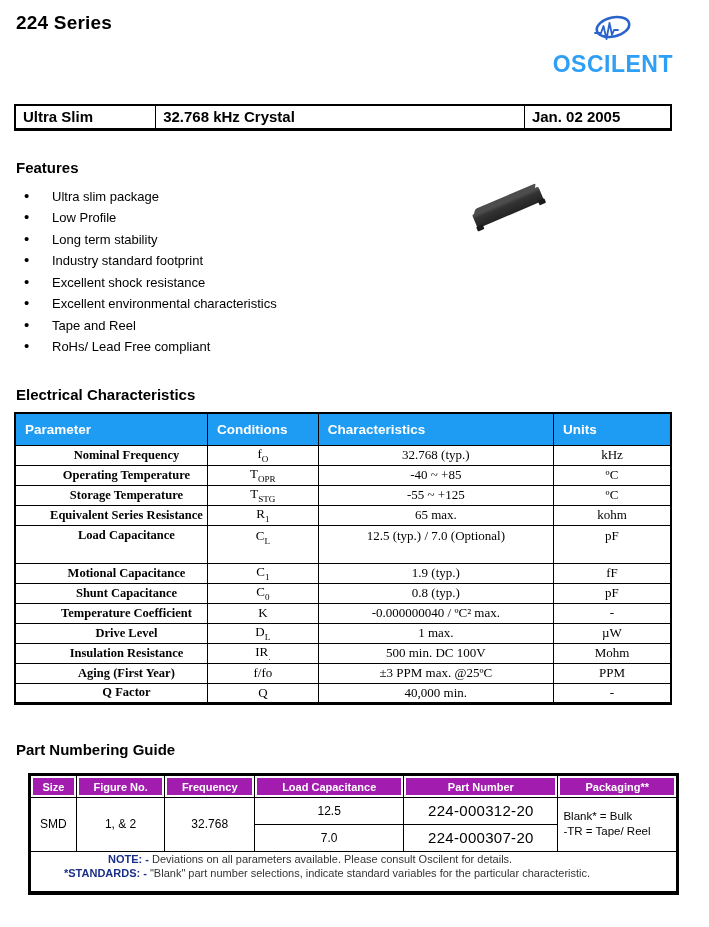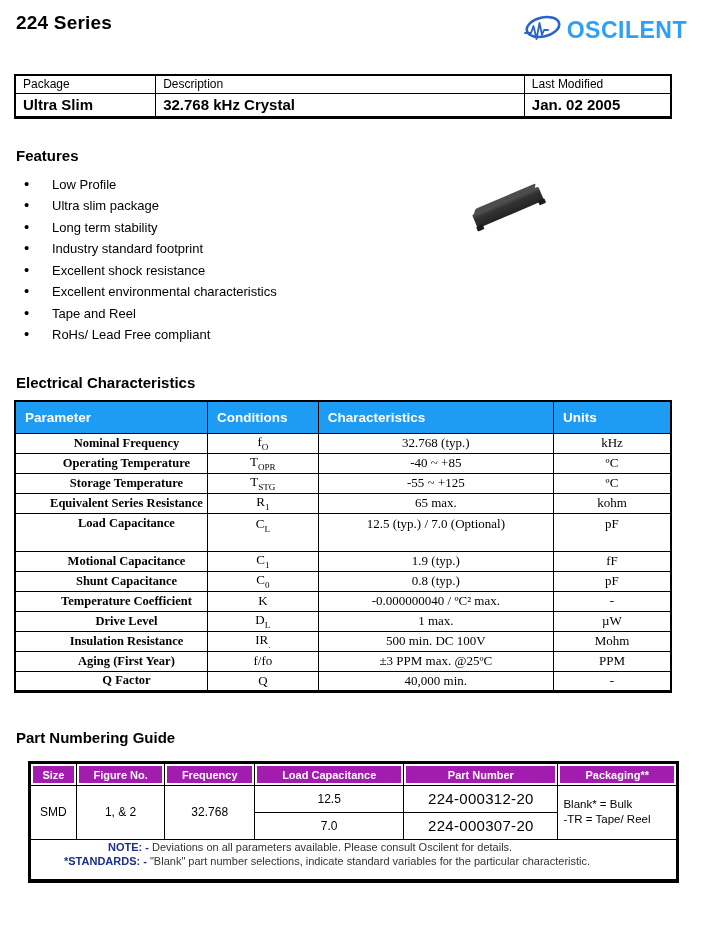--- a/index.html
+++ b/index.html
@@ -8,21 +8,21 @@
     width:709px; height:927px; overflow:hidden;
     background:#fff; position:relative;
     font-family:"Liberation Sans", sans-serif;
     color:#000;
   }
   .page { padding:10px 14px 0 14px; }
 
   
   .doc-header { display:flex; justify-content:space-between; align-items:flex-start; padding:0 2px 0 2px; }
   .doc-title { font-size:19px; font-weight:bold; margin:2px 0 0 0; letter-spacing:0.2px; }
-  .logo { display:flex; align-items:center; gap:3px; margin-right:6px; margin-top:2px; }
+  .logo { display:flex; align-items:center; gap:3px; margin-right:20px; margin-top:2px;flex-direction:column; }
   .logo-text { color:#2E9FF5; font-size:23px; font-weight:bold; letter-spacing:0.5px; }
 
   
   table { border-collapse:collapse; }
   .info-table { width:658px; margin-top:26px; border:2px solid #000; border-bottom:3px solid #000; }
   .info-table td { border:1px solid #000; padding:1px 7px; }
   .info-head td { font-size:12px; height:18px; }
   .info-val td  { font-size:15px; font-weight:bold; height:24px; }
 
   
@@ -87,37 +87,32 @@
     </div>
   </header>
 
   <table class="info-table">
     <colgroup>
         <col style="width:141px">
         <col style="width:370px">
         <col style="width:147px">
       </colgroup>
     <tbody>
-      <tr class="info-head">
-        <td>Package</td>
-        <td>Description</td>
-        <td>Last Modified</td>
-      </tr>
       <tr class="info-val">
         <td>Ultra Slim</td>
         <td>32.768 kHz Crystal</td>
         <td>Jan. 02 2005</td>
       </tr>
     </tbody>
   </table>
 
   <h2 class="section-h h-features">Features</h2>
   <ul class="features">
+      <li>Ultra slim package</li>
       <li>Low Profile</li>
-      <li>Ultra slim package</li>
       <li>Long term stability</li>
       <li>Industry standard footprint</li>
       <li>Excellent shock resistance</li>
       <li>Excellent environmental characteristics</li>
       <li>Tape and Reel</li>
       <li>RoHs/ Lead Free compliant</li>
     </ul>
 
   <div class="product-photo">
     <div class="xtal">

